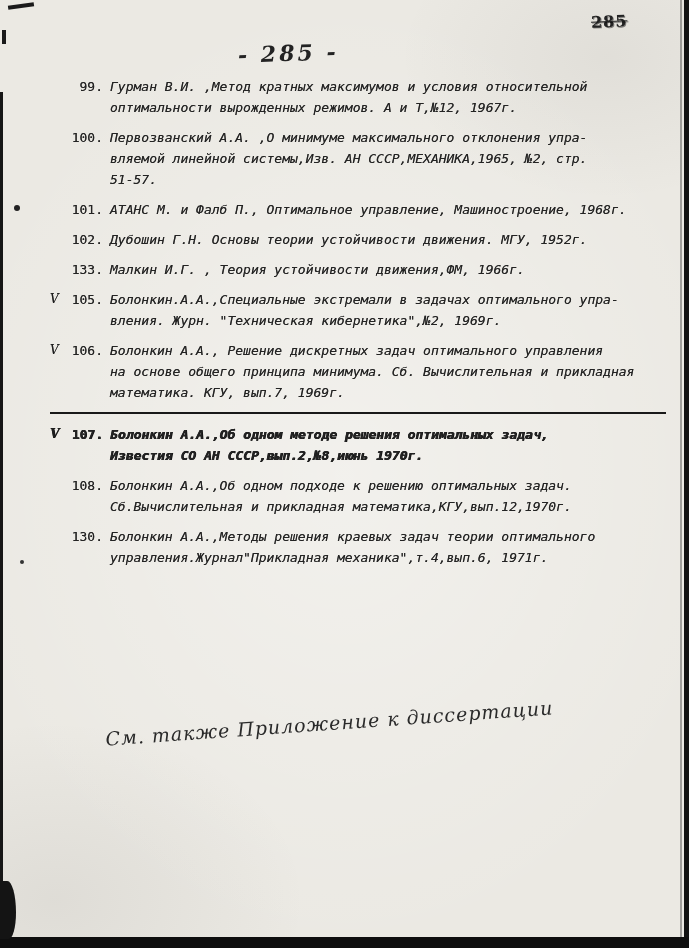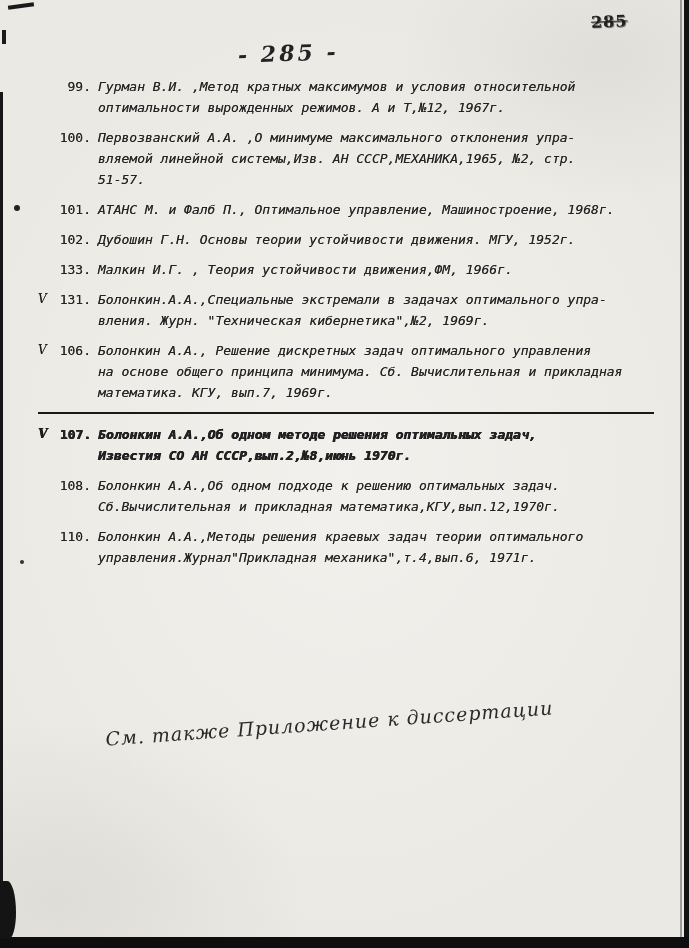--- a/index.html
+++ b/index.html
@@ -46,21 +46,21 @@
   .footnote {
     position:absolute; top:712px; left:105px;
     font-family:"DejaVu Serif", serif; font-style:italic;
     font-size:19px; letter-spacing:1px; color:#2a2a2a;
     transform: rotate(-4deg);
     white-space: nowrap;
   }
 
   
   .refs {
-    position:absolute; top:76px; left:38px; width:622px;
+    position:absolute; top:76px; left:50px; width:622px;
     font-size:13px; line-height:21px;
   }
   .ref { display:flex; align-items:flex-start; margin-bottom:9px;
          text-shadow: 0 0 0.5px rgba(10,10,10,.65); }
   .check { width:20px; flex:0 0 20px; font-size:12px; color:#1d1d1d;
            font-family:"DejaVu Serif", serif; font-style:italic; }
   .num   { width:40px; flex:0 0 40px; text-align:right; padding-right:7px; box-sizing:border-box; }
   .txt   { flex:1; white-space:pre-wrap;font-style:italic; }
   .ref.emph { font-weight:bold; text-shadow: 0.6px 0 0 #101010, 0 0 0.6px rgba(0,0,0,.8); }
   .rule { height:2px; background:#191919; margin:4px 0 10px 0; width:616px; }
@@ -104,21 +104,21 @@
 
     <div class="ref">
       <span class="check"></span>
       <span class="num">133.</span>
       <span class="txt">Малкин И.Г. , Теория устойчивости движения,ФМ, 1966г.</span>
     </div>
 
 
     <div class="ref">
       <span class="check">V</span>
-      <span class="num">131.</span>
+      <span class="num">105.</span>
       <span class="txt">Болонкин.А.А.,Специальные экстремали в задачах оптимального упра-
 вления. Журн. "Техническая кибернетика",№2, 1969г.</span>
     </div>
 
     <div class="ref">
       <span class="check">V</span>
       <span class="num">106.</span>
       <span class="txt">Болонкин А.А., Решение дискретных задач оптимального управления
 на основе общего принципа минимума. Сб. Вычислительная и прикладная
 математика. КГУ, вып.7, 1969г.</span>
@@ -136,21 +136,21 @@
     <div class="ref">
       <span class="check"></span>
       <span class="num">108.</span>
       <span class="txt">Болонкин А.А.,Об одном подходе к решению оптимальных задач.
 Сб.Вычислительная и прикладная математика,КГУ,вып.12,1970г.</span>
     </div>
 
 
     <div class="ref">
       <span class="check"></span>
-      <span class="num">110.</span>
+      <span class="num">130.</span>
       <span class="txt">Болонкин А.А.,Методы решения краевых задач теории оптимального
 управления.Журнал"Прикладная механика",т.4,вып.6, 1971г.</span>
     </div>
 
   </div>
 
   <div class="footnote">См. также Приложение к диссертации</div>
 
   <div class="edge-left"></div>
   <div class="edge-right"></div>

